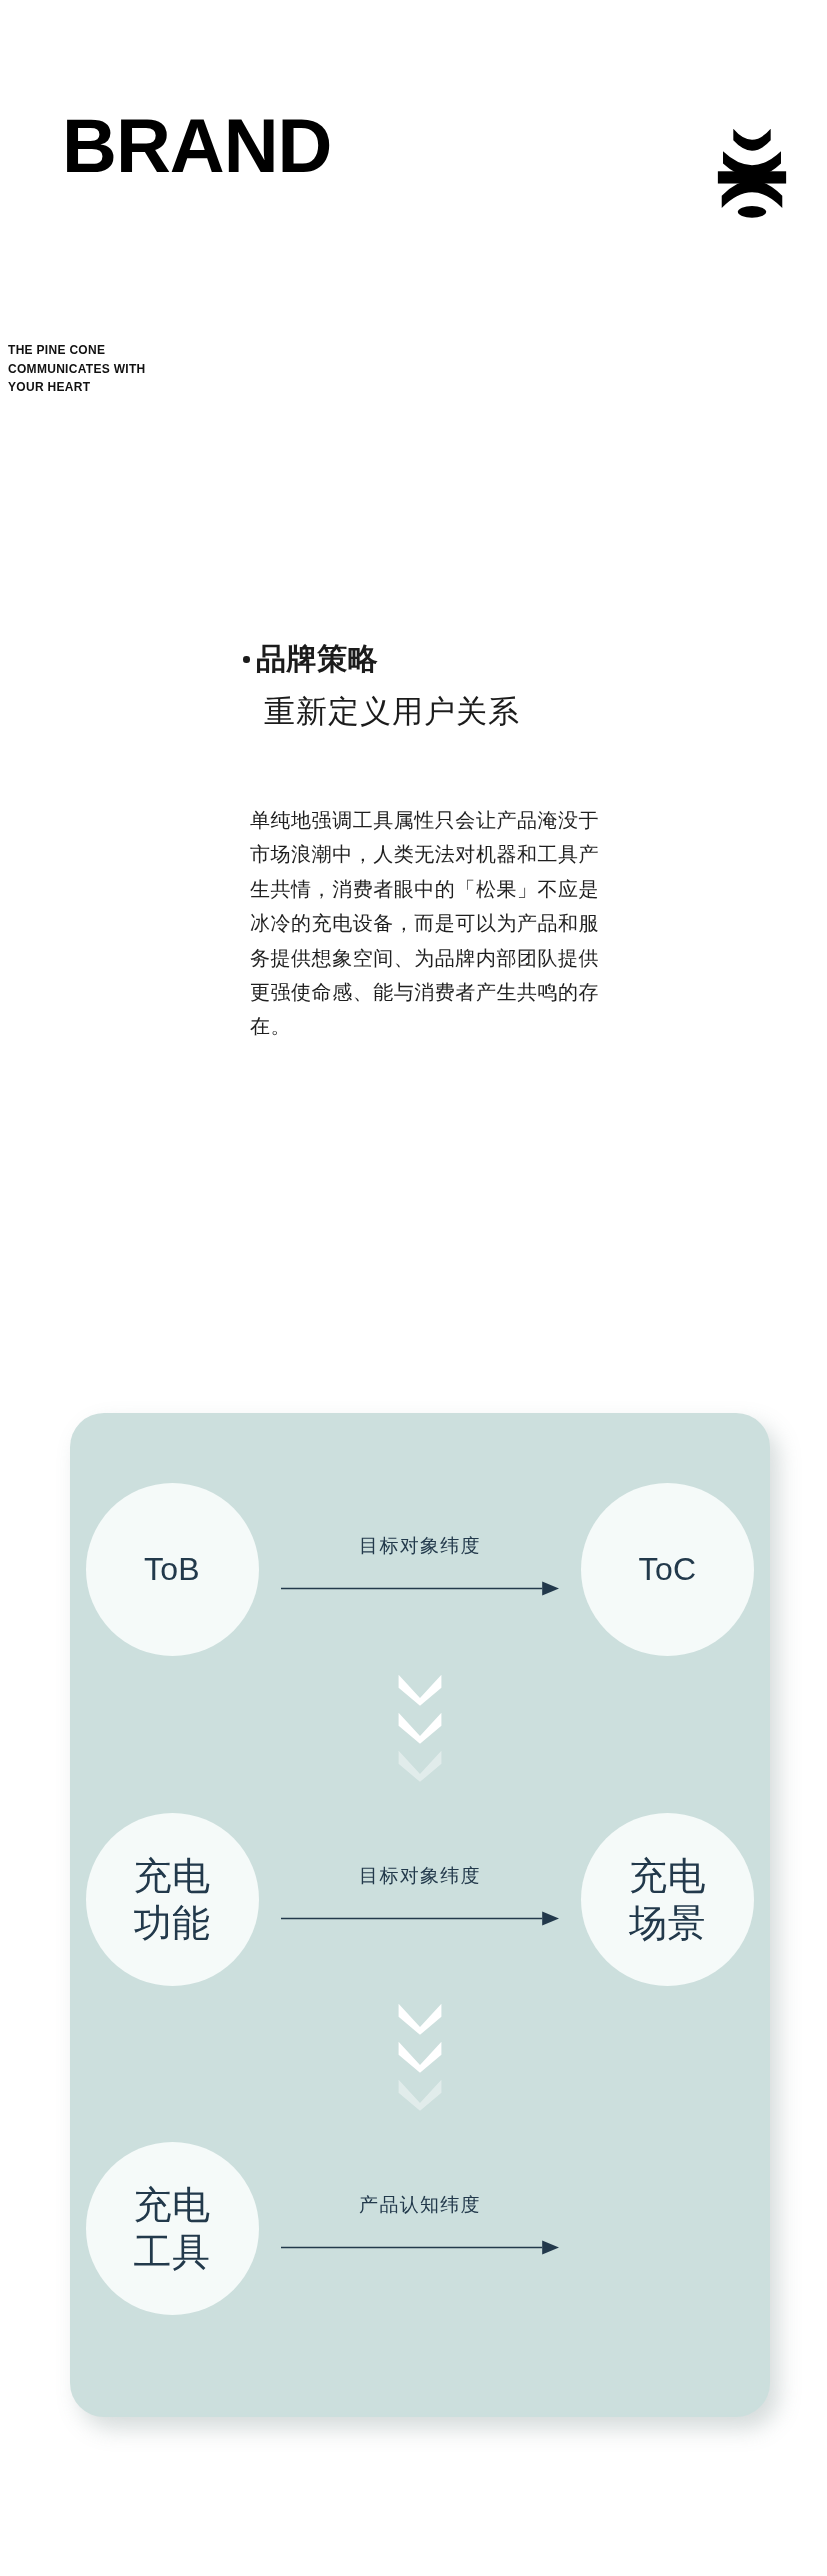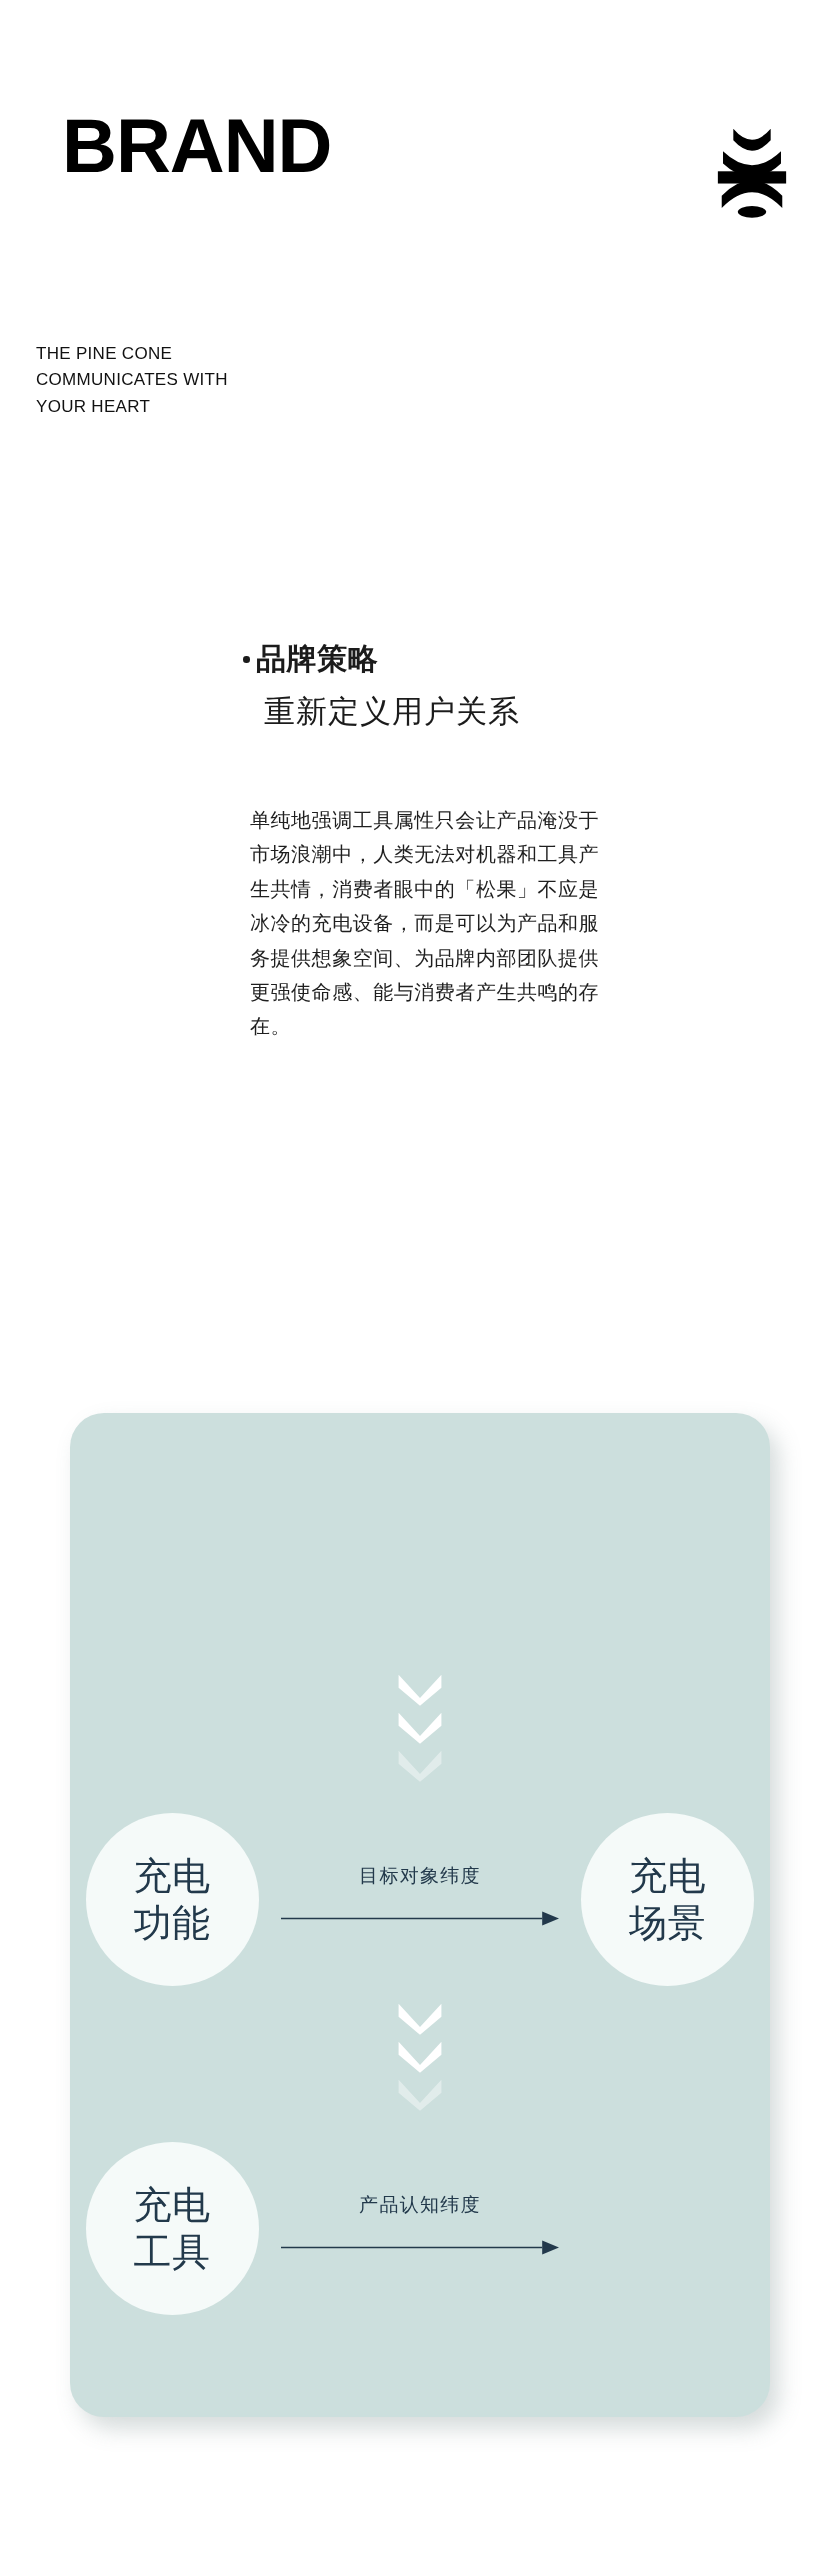--- a/index.html
+++ b/index.html
@@ -36,26 +36,26 @@
     font-weight: 700;
     font-size: 76px;
     line-height: 0.98;
     letter-spacing: -1px;
     color: #000000;
     display: block;
     white-space: nowrap;
   }
   .subhead {
     position: absolute;
-    left: 36px;
+    left: 8px;
     top: 341px;
-    font-size: 17px;
+    font-size: 12px;
     line-height: 1.55;
     letter-spacing: 0.3px;
-    font-weight: 400;
+    font-weight: 700;
     color: #111111;
     text-transform: uppercase;
   }
   .subhead span { display: block; white-space: nowrap; }
 
   
   .logo {
     position: absolute;
     right: 38px;
     top: 122px;
@@ -259,54 +259,71 @@
 
   <div class="section-title">重新定义用户关系</div>
 
   <p class="body-copy">单纯地强调工具属性只会让产品淹没于市场浪潮中，人类无法对机器和工具产生共情，消费者眼中的「松果」不应是冰冷的充电设备，而是可以为产品和服务提供想象空间、为品牌内部团队提供更强使命感、能与消费者产生共鸣的存在。</p>
 
 </div>
 
 <div class="diagram-wrap">
   <div class="panel">
 
-
-    <div class="chevrons chev-1">
-      <div class="chev o1">
-        <svg viewBox="0 0 74 52" xmlns="http://www.w3.org/2000/svg" aria-hidden="true">
-          <path d="M4 4 L37 40 L70 4 L70 24 L37 52 L4 24 Z" fill="#ffffff"></path>
-        </svg>
-      </div>
-      <div class="chev o2">
-        <svg viewBox="0 0 74 52" xmlns="http://www.w3.org/2000/svg" aria-hidden="true">
-          <path d="M4 4 L37 40 L70 4 L70 24 L37 52 L4 24 Z" fill="#ffffff"></path>
-        </svg>
-      </div>
-      <div class="chev o3">
-        <svg viewBox="0 0 74 52" xmlns="http://www.w3.org/2000/svg" aria-hidden="true">
-          <path d="M4 4 L37 40 L70 4 L70 24 L37 52 L4 24 Z" fill="#ffffff"></path>
-        </svg>
-      </div>
-    </div>
-
-    <div class="row row-2">
+    <div class="row row-1">
       <div class="node node-left">
-        <span class="node-label">充电
-功能</span>
+        <span class="node-label latin">ToB</span>
       </div>
       <div class="connector">
         <div class="connector-caption">目标对象纬度</div>
         <div class="connector-arrow">
           <svg viewBox="0 0 430 26" xmlns="http://www.w3.org/2000/svg" aria-hidden="true">
             <line x1="0" y1="13" x2="404" y2="13" stroke="#22394b" stroke-width="2.4"></line>
             <polygon points="404,2 430,13 404,24" fill="#22394b"></polygon>
           </svg>
         </div>
       </div>
       <div class="node node-right">
+        <span class="node-label latin">ToC</span>
+      </div>
+    </div>
+
+    <div class="chevrons chev-1">
+      <div class="chev o1">
+        <svg viewBox="0 0 74 52" xmlns="http://www.w3.org/2000/svg" aria-hidden="true">
+          <path d="M4 4 L37 40 L70 4 L70 24 L37 52 L4 24 Z" fill="#ffffff"></path>
+        </svg>
+      </div>
+      <div class="chev o2">
+        <svg viewBox="0 0 74 52" xmlns="http://www.w3.org/2000/svg" aria-hidden="true">
+          <path d="M4 4 L37 40 L70 4 L70 24 L37 52 L4 24 Z" fill="#ffffff"></path>
+        </svg>
+      </div>
+      <div class="chev o3">
+        <svg viewBox="0 0 74 52" xmlns="http://www.w3.org/2000/svg" aria-hidden="true">
+          <path d="M4 4 L37 40 L70 4 L70 24 L37 52 L4 24 Z" fill="#ffffff"></path>
+        </svg>
+      </div>
+    </div>
+
+    <div class="row row-2">
+      <div class="node node-left">
+        <span class="node-label">充电
+功能</span>
+      </div>
+      <div class="connector">
+        <div class="connector-caption">目标对象纬度</div>
+        <div class="connector-arrow">
+          <svg viewBox="0 0 430 26" xmlns="http://www.w3.org/2000/svg" aria-hidden="true">
+            <line x1="0" y1="13" x2="404" y2="13" stroke="#22394b" stroke-width="2.4"></line>
+            <polygon points="404,2 430,13 404,24" fill="#22394b"></polygon>
+          </svg>
+        </div>
+      </div>
+      <div class="node node-right">
         <span class="node-label">充电
 场景</span>
       </div>
     </div>
 
     <div class="chevrons chev-2">
       <div class="chev o1">
         <svg viewBox="0 0 74 52" xmlns="http://www.w3.org/2000/svg" aria-hidden="true">
           <path d="M4 4 L37 40 L70 4 L70 24 L37 52 L4 24 Z" fill="#ffffff"></path>
         </svg>

